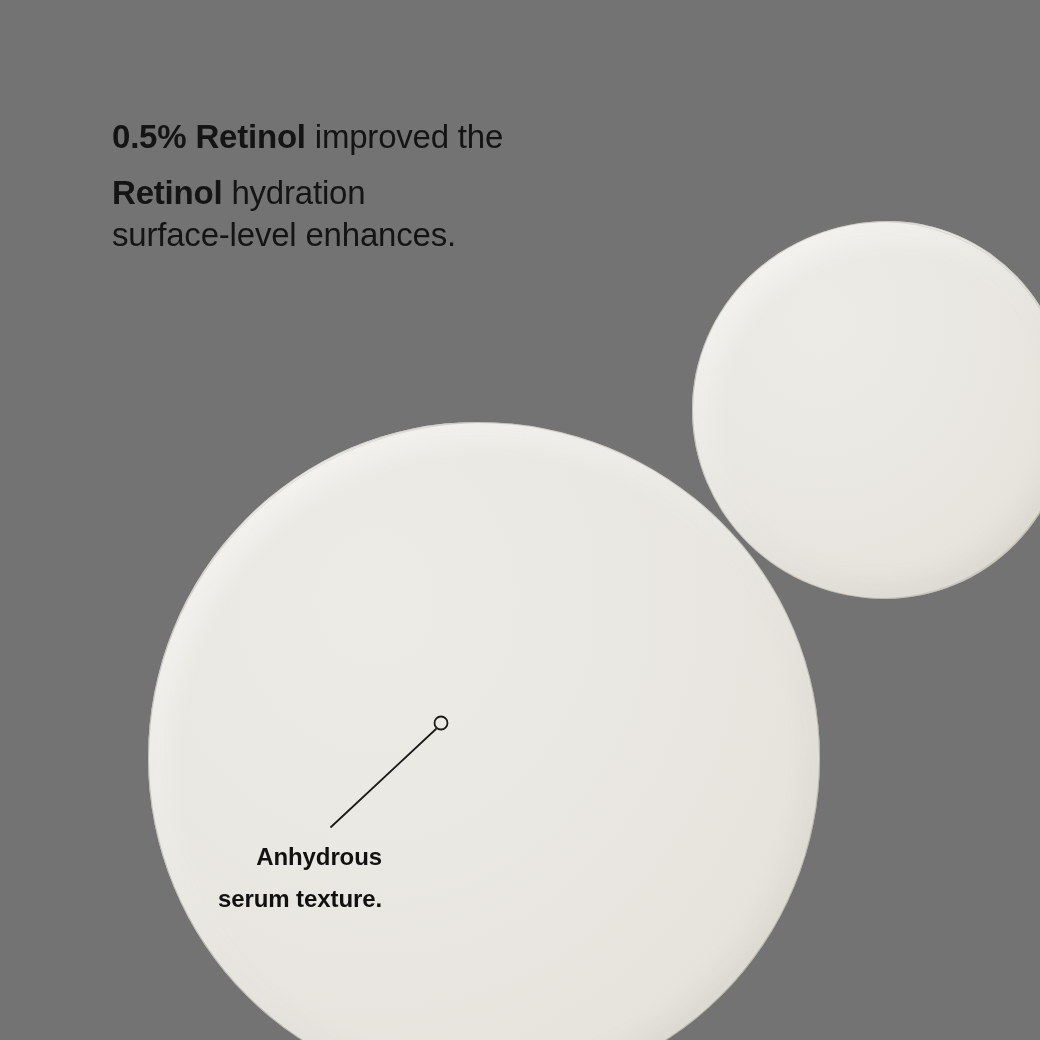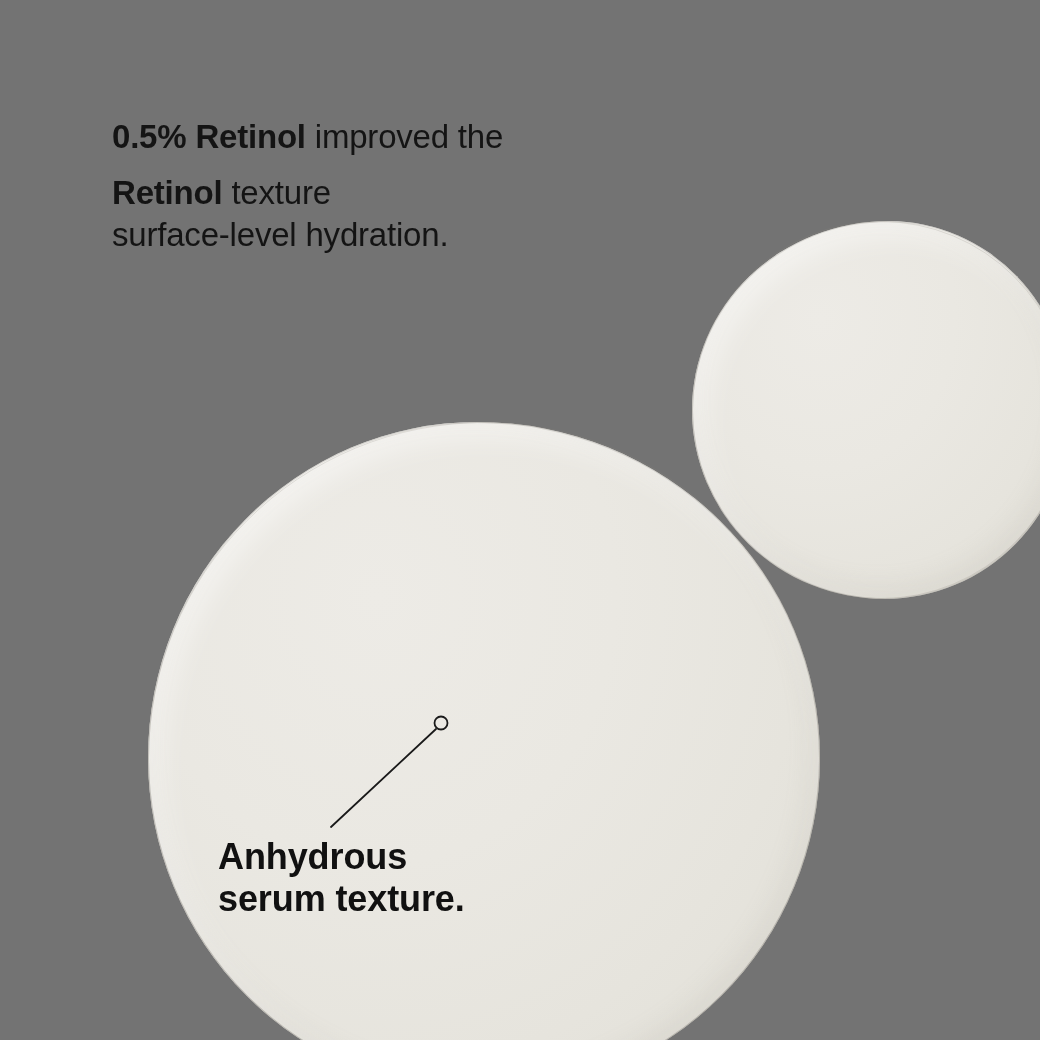--- a/index.html
+++ b/index.html
@@ -86,40 +86,41 @@
     top: 0;
     width: 1040px;
     height: 1040px;
     pointer-events: none;
   }
   #callout-label {
     position: absolute;
     left: 218px;
     top: 836px;
     color: #111111;
-    font-size: 36px;
+    font-size: 24px;
     line-height: 42px;
     font-weight: 700;
     letter-spacing: -0.1px;
     white-space: pre-line;
+    text-align: right;
   }
 </style>
 </head>
 <body>
 
 <div id="canvas" style="background: #737373;">
 
   <div class="blob" id="blob-small" style="left: 692px; top: 221px; width: 378px; height: 378px;"></div>
 
   <div class="blob" id="blob-large" style="left: 148px; top: 422px; width: 672px; height: 672px;"></div>
 
   <div id="headline">
     <p><b>0.5% Retinol</b><span> improved the</span></p>
-    <p class="second"><b>Retinol</b><span> texture</span></p>
-    <p>surface-level hydration.</p>
+    <p class="second"><b>Retinol</b><span> hydration</span></p>
+    <p>surface-level enhances.</p>
   </div>
 
   <svg id="callout-svg" viewBox="0 0 1040 1040">
     <line id="leader-line" x1="436" y1="729" x2="331" y2="827" stroke="#1A1A1A" stroke-width="1.8" stroke-linecap="round"></line>
     <circle id="leader-dot" cx="441" cy="723" r="6.5" fill="none" stroke="#1A1A1A" stroke-width="1.8"></circle>
   </svg>
 
   <div id="callout-label">Anhydrous
 serum texture.</div>
 

